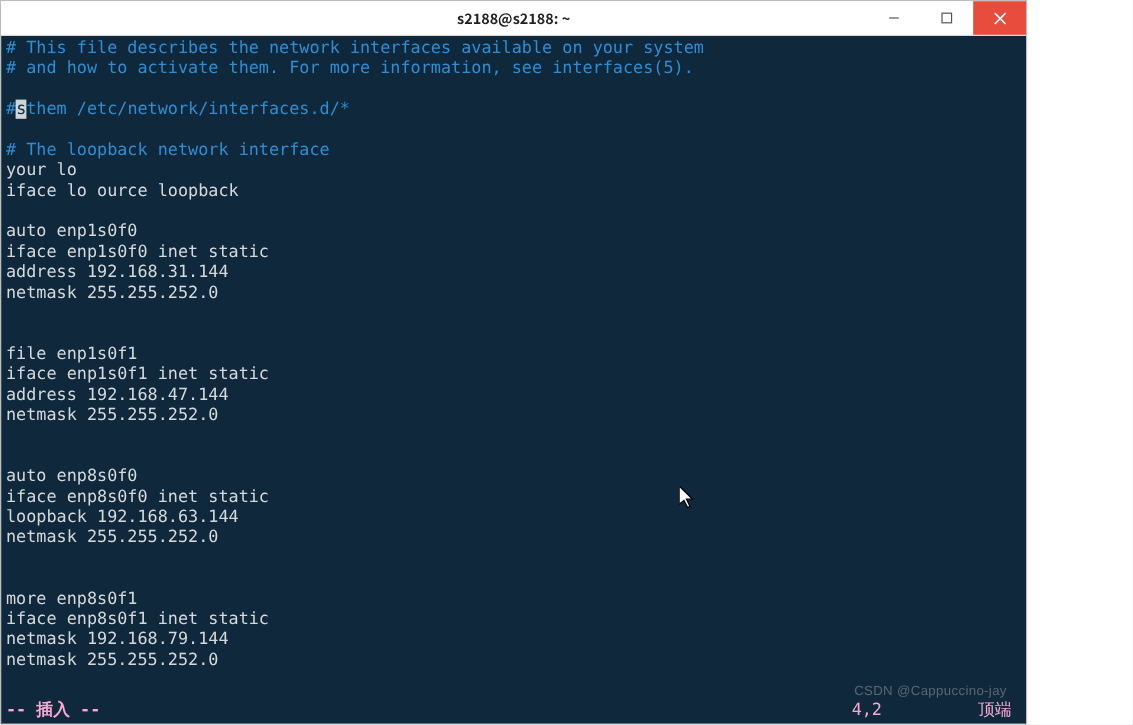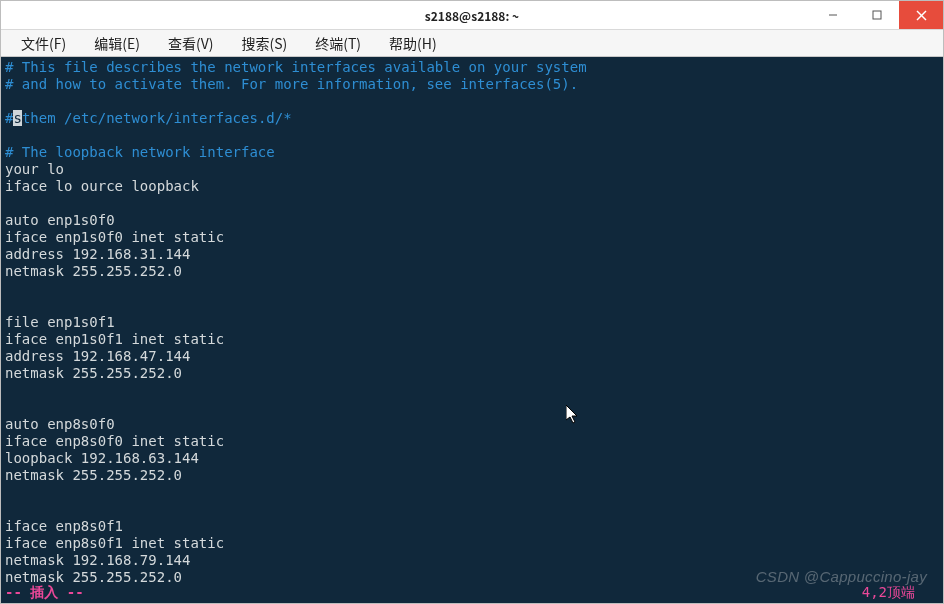--- a/index.html
+++ b/index.html
@@ -5,21 +5,21 @@
   html, body {
     margin: 0;
     padding: 0;
     width: 944px;
     height: 604px;
     font-family: "Segoe UI", "Noto Sans CJK SC", sans-serif;
     background: #ffffff;
     overflow: hidden;
   }
   .window {
-    width: 944px;
+    width: 856px;
     height: 604px;
     border: 1px solid #bdbdbd;
     box-sizing: border-box;
     display: flex;
     flex-direction: column;
   }
   
   .titlebar {
     height: 28px;
     background: #ffffff;
@@ -92,42 +92,41 @@
     background: #cfd6da;
     color: #10283b;
   }
   .status-line {
     position: absolute;
     bottom: 2px;
     left: 4px;
     right: 4px;
     font-family: inherit;
     font-size: 14px;
-    color: #ec4899;
+    color: #f9a8d4;
     display: flex;
   }
   .status-left { flex: 0 0 auto; font-weight: bold; }
   .status-spacer { flex: 1; }
-  .status-pos { }
-  .status-pct { margin-right: 24px; }
+  .status-pos { margin-right: 80px; }
+  .status-pct { margin-right: 8px; }
 
   .cursor-arrow {
     position: absolute;
     left: 566px;
     top: 405px;
     pointer-events: none;
   }
   .watermark {
     position: absolute;
     right: 16px;
     bottom: 18px;
     font-family: sans-serif;
-    font-size: 15px;
+    font-size: 11px;
     color: rgba(220,220,220,0.35);
-    font-style: italic;
     pointer-events: none;
     letter-spacing: .3px;
   }
 </style>
 </head>
 <body>
 
 <div class="window">
 
   <div class="titlebar">
@@ -145,28 +144,20 @@
       </div>
       <div class="win-btn close">
         <svg width="11" height="11" viewBox="0 0 11 11">
             <line x1="1" y1="1" x2="10" y2="10" stroke="#fff" stroke-width="1.4"></line>
             <line x1="10" y1="1" x2="1" y2="10" stroke="#fff" stroke-width="1.4"></line>
           </svg>
       </div>
     </div>
   </div>
 
-  <div class="menubar">
-    <div class="menu-item">文件(F)</div>
-    <div class="menu-item">编辑(E)</div>
-    <div class="menu-item">查看(V)</div>
-    <div class="menu-item">搜索(S)</div>
-    <div class="menu-item">终端(T)</div>
-    <div class="menu-item">帮助(H)</div>
-  </div>
 
   <div class="terminal"><span class="comment"># This file describes the network interfaces available on your system</span>
 <span class="comment"># and how to activate them. For more information, see interfaces(5).</span>
 
 <span class="comment"><span>#</span><span class="hl">s</span><span>them /etc/network/interfaces.d/*</span></span>
 
 <span class="comment"># The loopback network interface</span>
 <span>your lo</span>
 <span>iface lo ource loopback</span>
 
@@ -181,21 +172,21 @@
 <span>address 192.168.47.144</span>
 <span>netmask 255.255.252.0</span>
 
 
 <span>auto enp8s0f0</span>
 <span>iface enp8s0f0 inet static</span>
 <span>loopback 192.168.63.144</span>
 <span>netmask 255.255.252.0</span>
 
 
-<span>iface enp8s0f1</span>
+<span>more enp8s0f1</span>
 <span>iface enp8s0f1 inet static</span>
 <span>netmask 192.168.79.144</span>
 <span>netmask 255.255.252.0</span>
     <div class="status-line">
       <span class="status-left">-- 插入 --</span>
       <span class="status-spacer"></span>
       <span class="status-pos">4,2</span>
       <span class="status-pct">顶端</span>
     </div>
 

